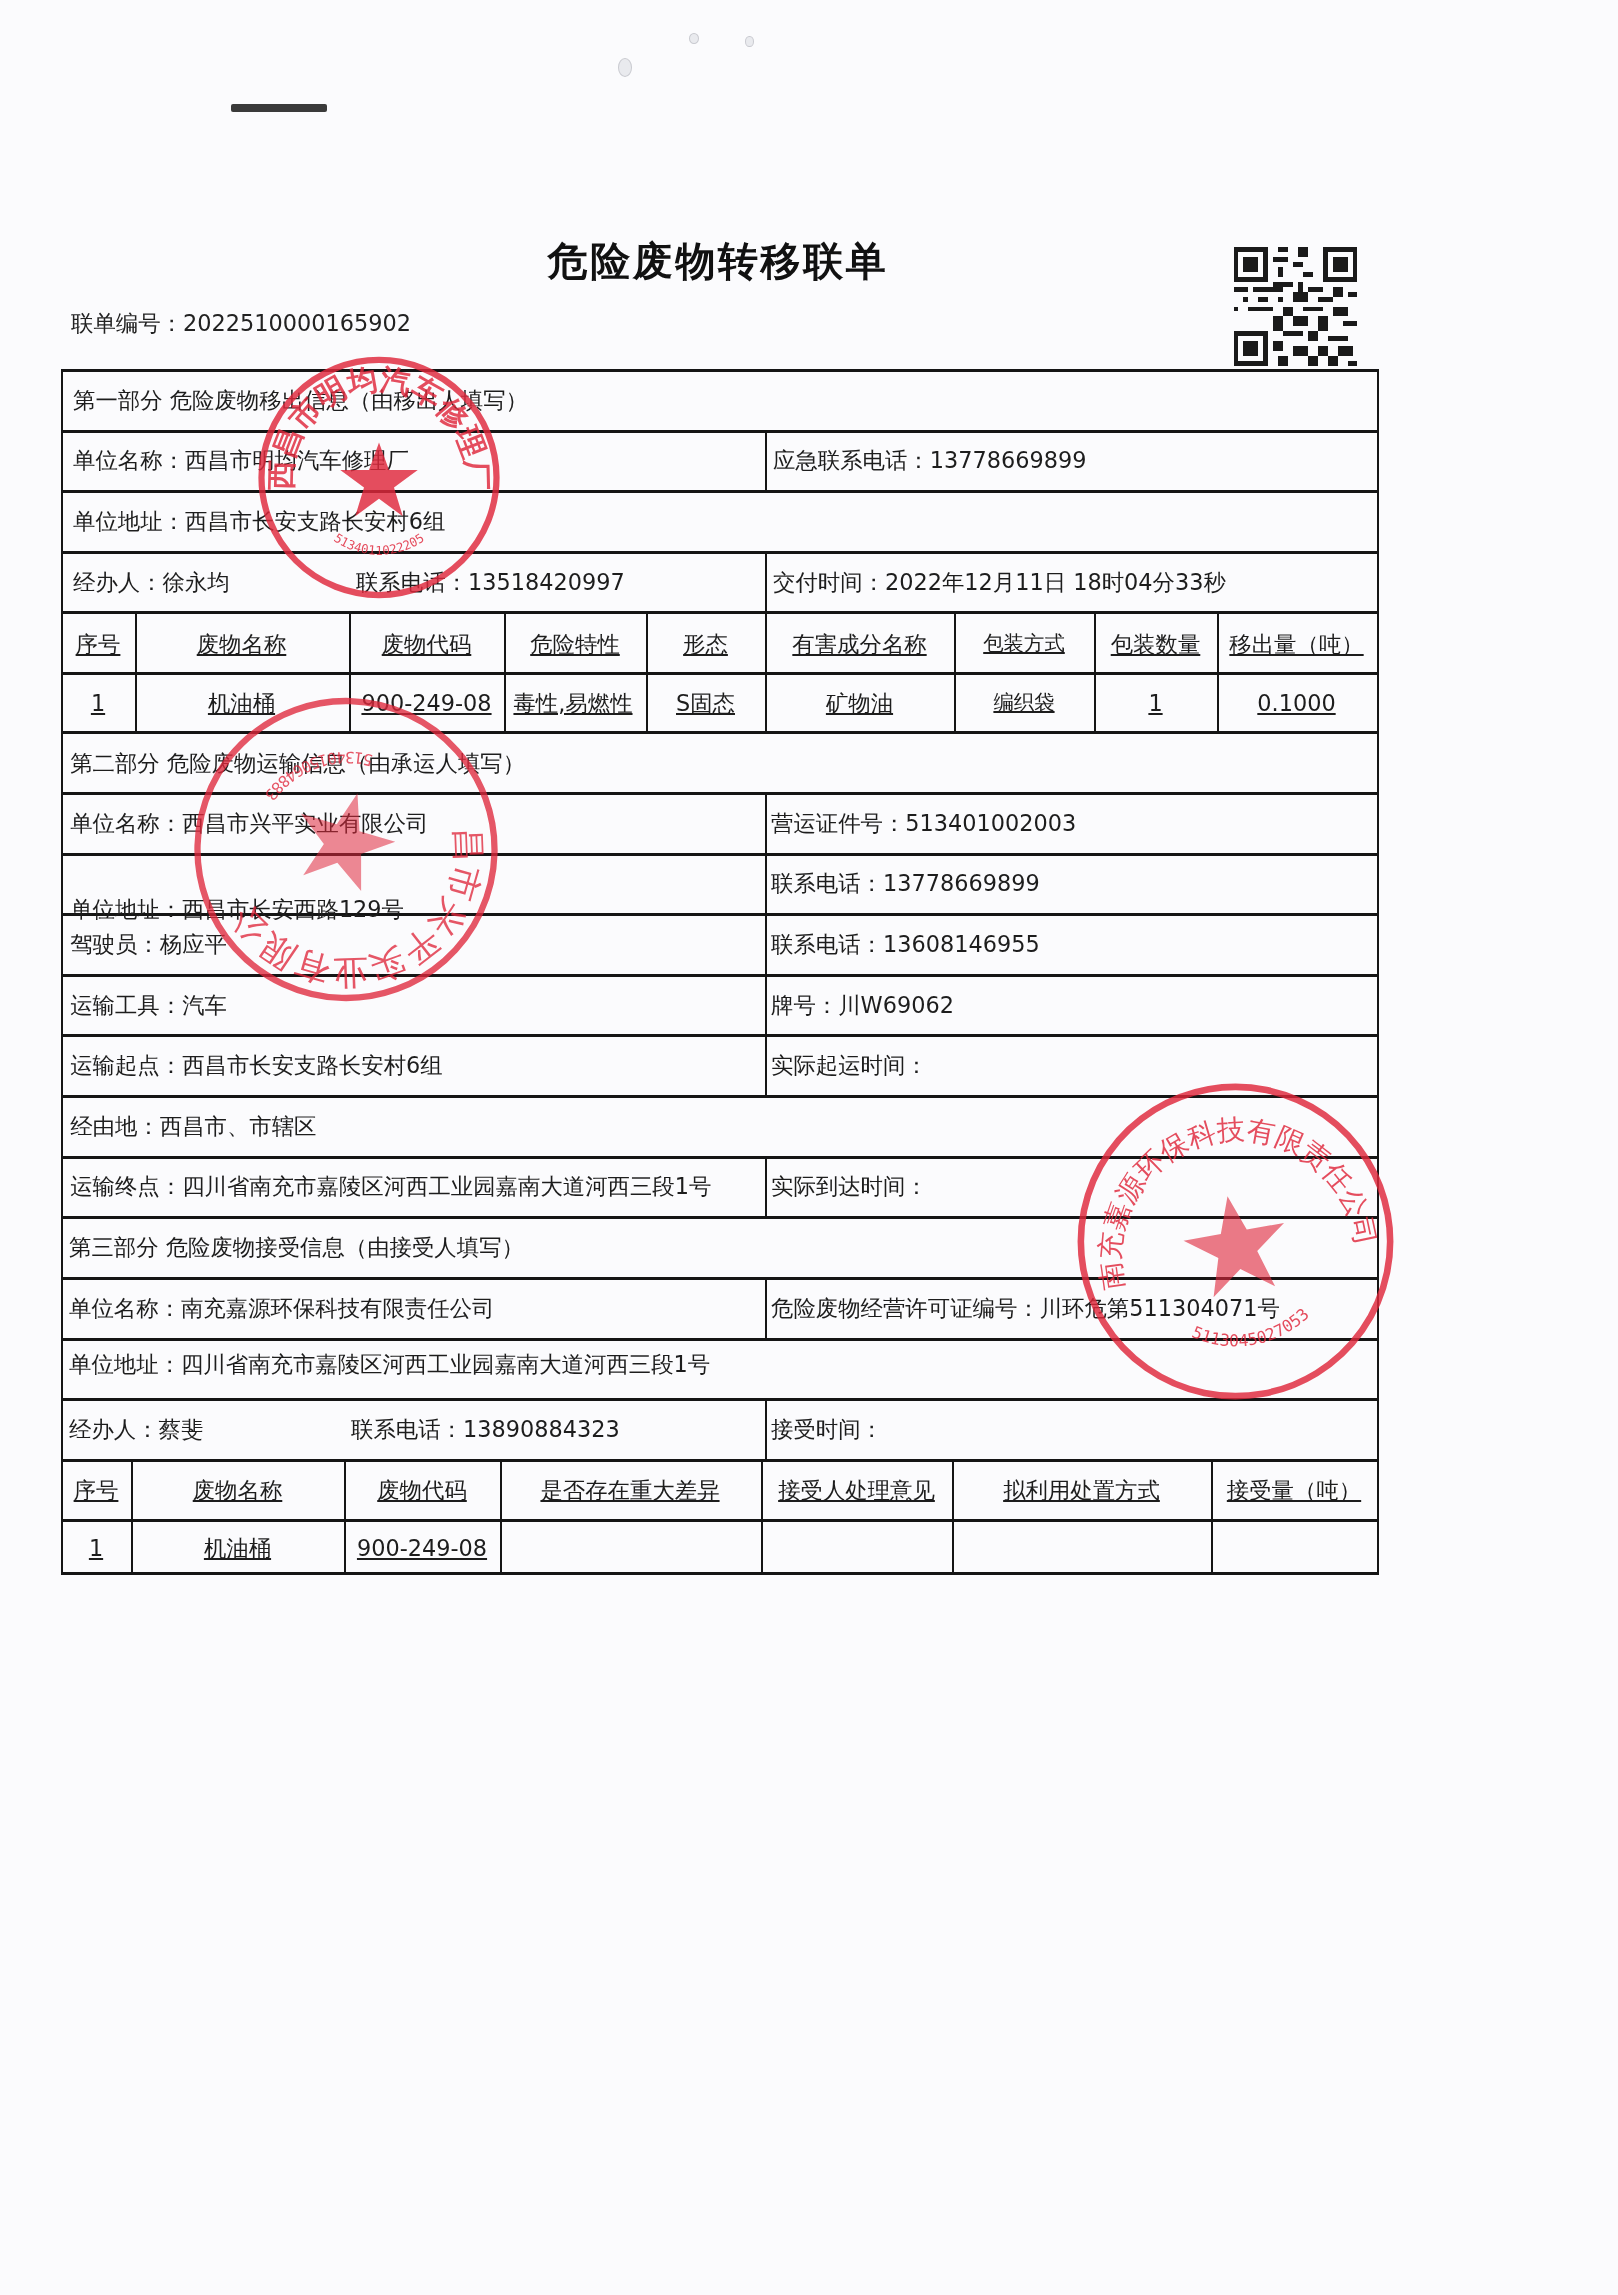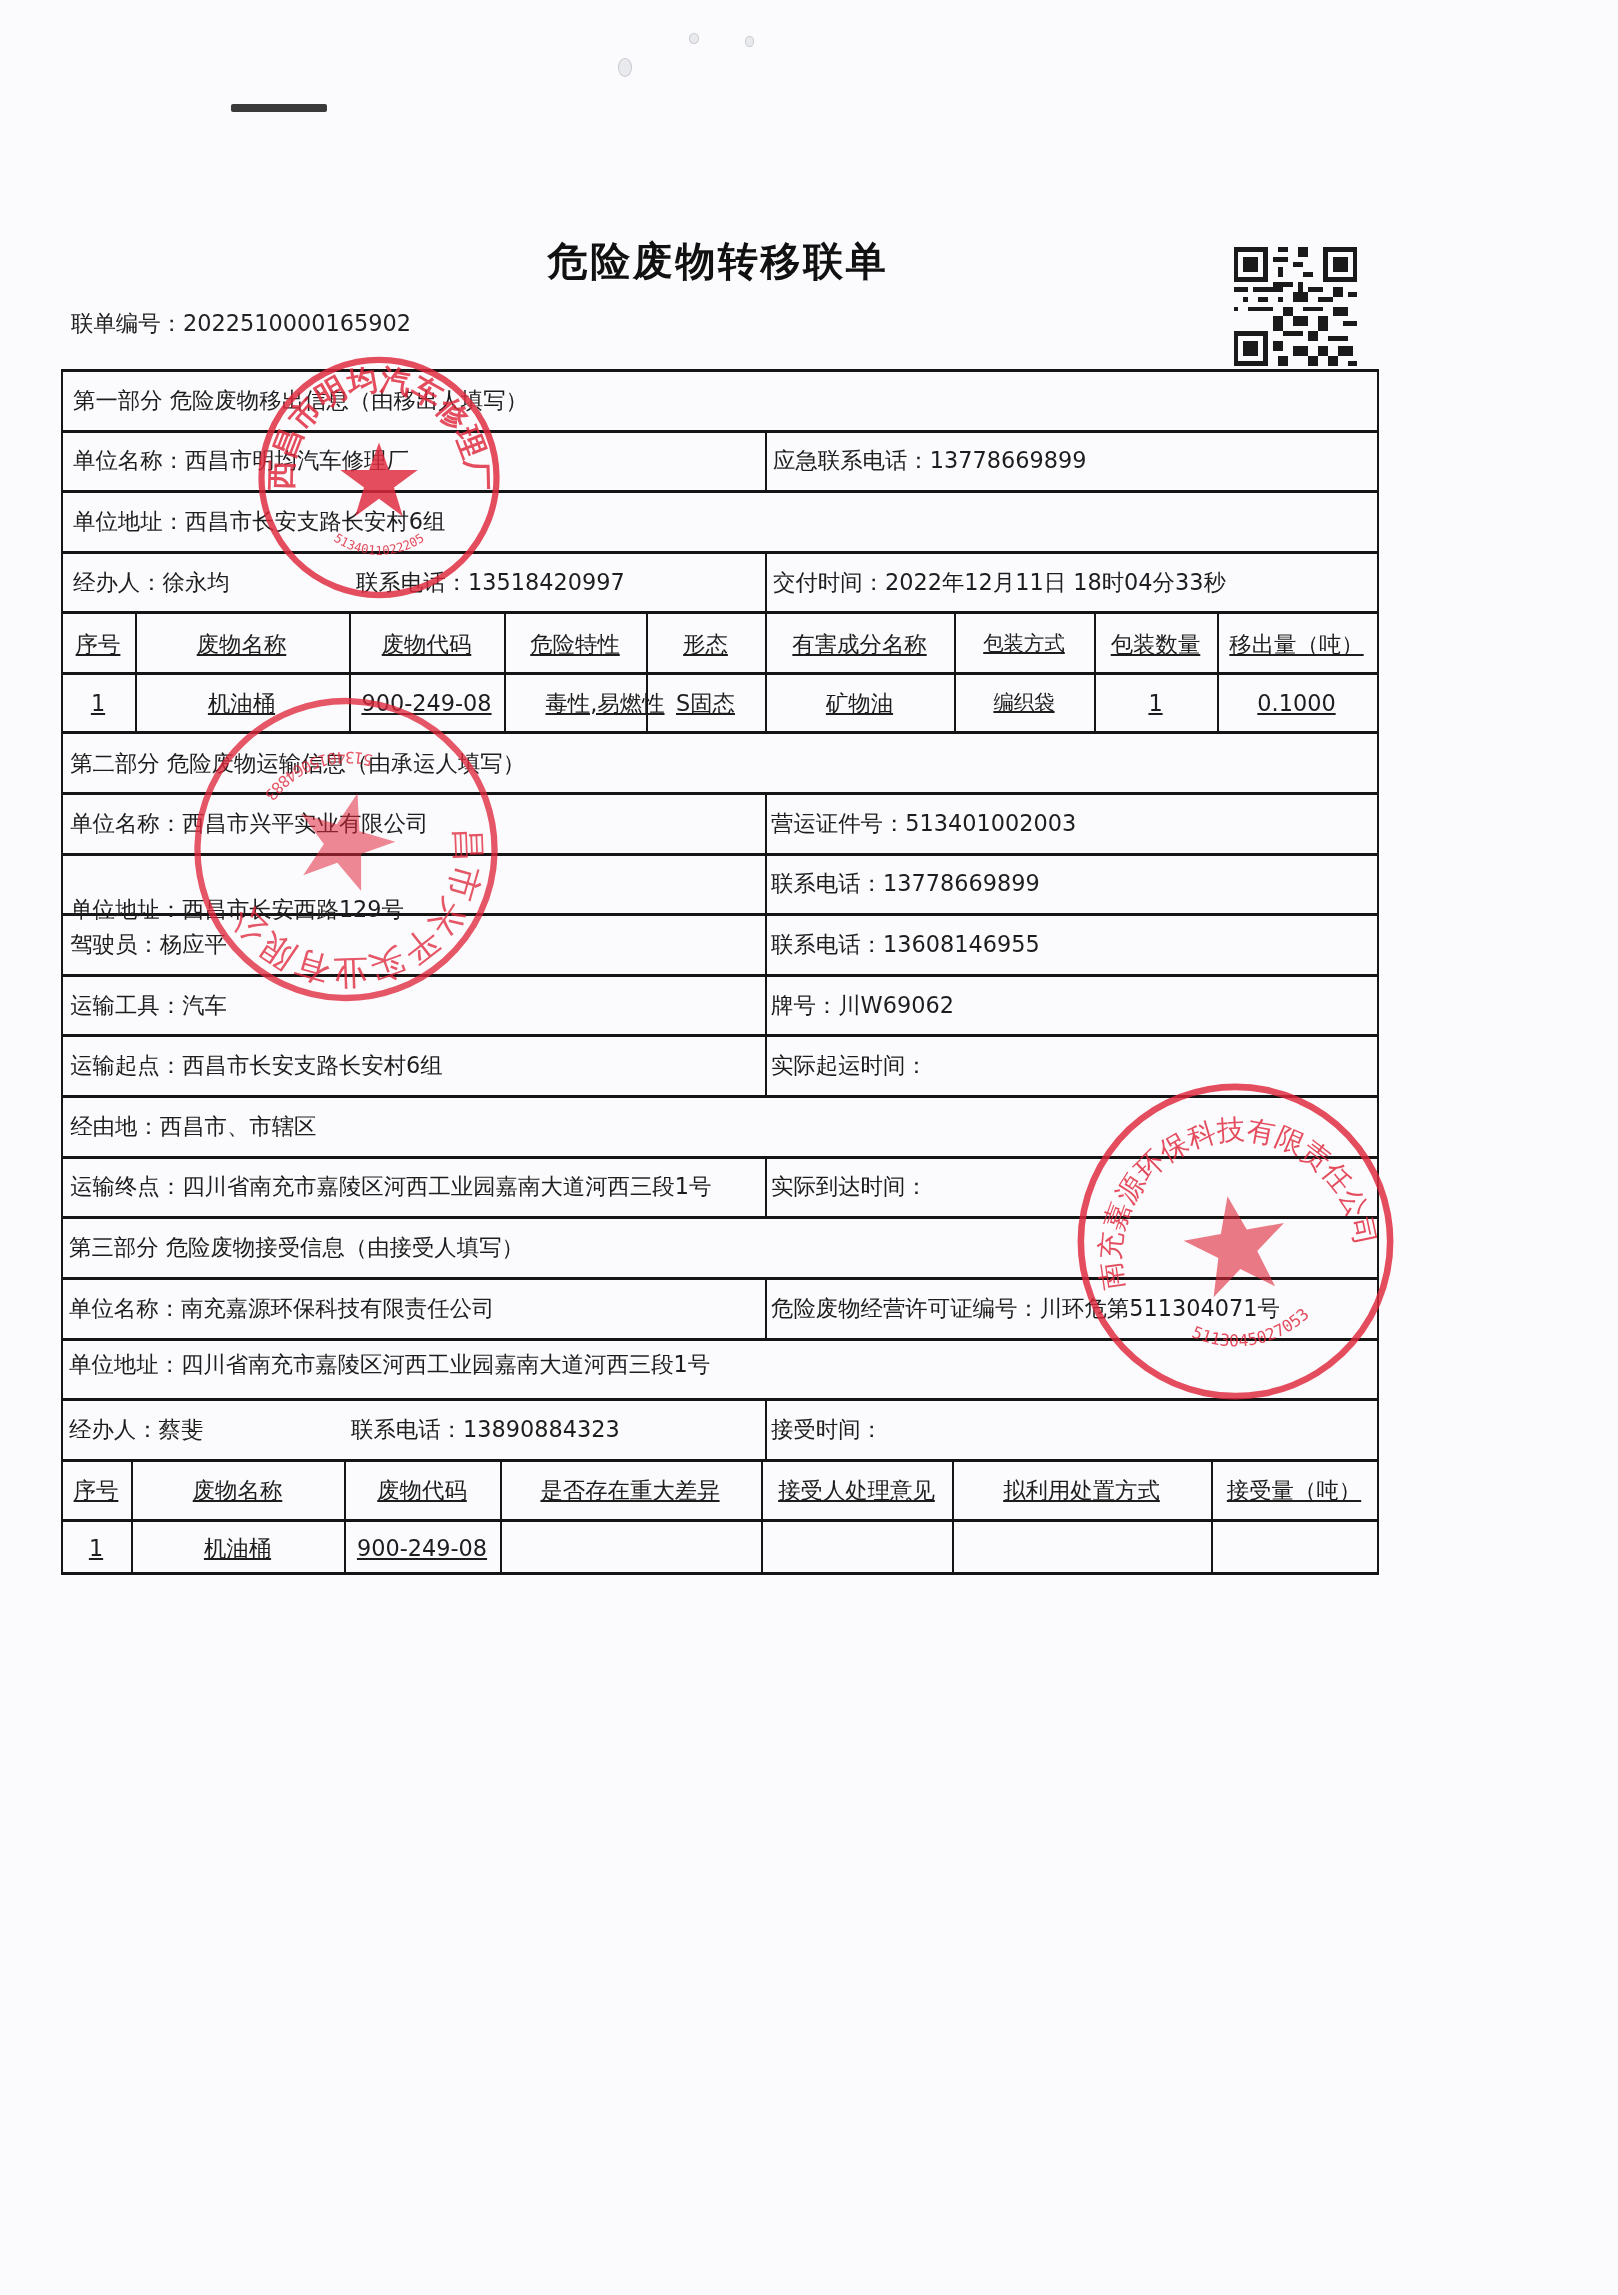--- a/index.html
+++ b/index.html
@@ -159,21 +159,21 @@
   <div class="cell center" style="left:443px;width:142px;top:264px;">危险特性</div>
   <div class="cell center" style="left:585px;width:119px;top:264px;">形态</div>
   <div class="cell center" style="left:704px;width:189px;top:264px;">有害成分名称</div>
   <div class="cell center" style="left:893px;width:140px;top:264px;font-size:20.4px;">包装方式</div>
   <div class="cell center" style="left:1033px;width:123px;top:264px;">包装数量</div>
   <div class="cell center" style="left:1156px;width:159px;top:264px;">移出量（吨）</div>
 
   <div class="cell center" style="left:0;width:74px;top:323px;">1</div>
   <div class="cell center" style="left:74px;width:213px;top:323px;">机油桶</div>
   <div class="cell center" style="left:288px;width:155px;top:323px;">900-249-08</div>
-  <div class="cell center" style="left:443px;width:138px;top:323px;margin-left:32px;">毒性,易燃性</div>
+  <div class="cell center" style="left:443px;width:138px;top:323px;">毒性,易燃性</div>
   <div class="cell center" style="left:585px;width:119px;top:323px;">S固态</div>
   <div class="cell center" style="left:704px;width:189px;top:323px;">矿物油</div>
   <div class="cell center" style="left:893px;width:140px;top:323px;font-size:20.4px;">编织袋</div>
   <div class="cell center" style="left:1033px;width:123px;top:323px;">1</div>
   <div class="cell center" style="left:1156px;width:159px;top:323px;">0.1000</div>
 
   <div class="cell" style="left:9.2px;top:383px;">第二部分 危险废物运输信息（由承运人填写）</div>
   <div class="cell" style="left:9.2px;top:443px;">单位名称：西昌市兴平实业有限公司</div>
   <div class="cell" style="left:710px;top:443px;">营运证件号：513401002003</div>
   <div class="cell" style="left:9.2px;top:529px;text-align:right;">单位地址：西昌市长安西路129号</div>

